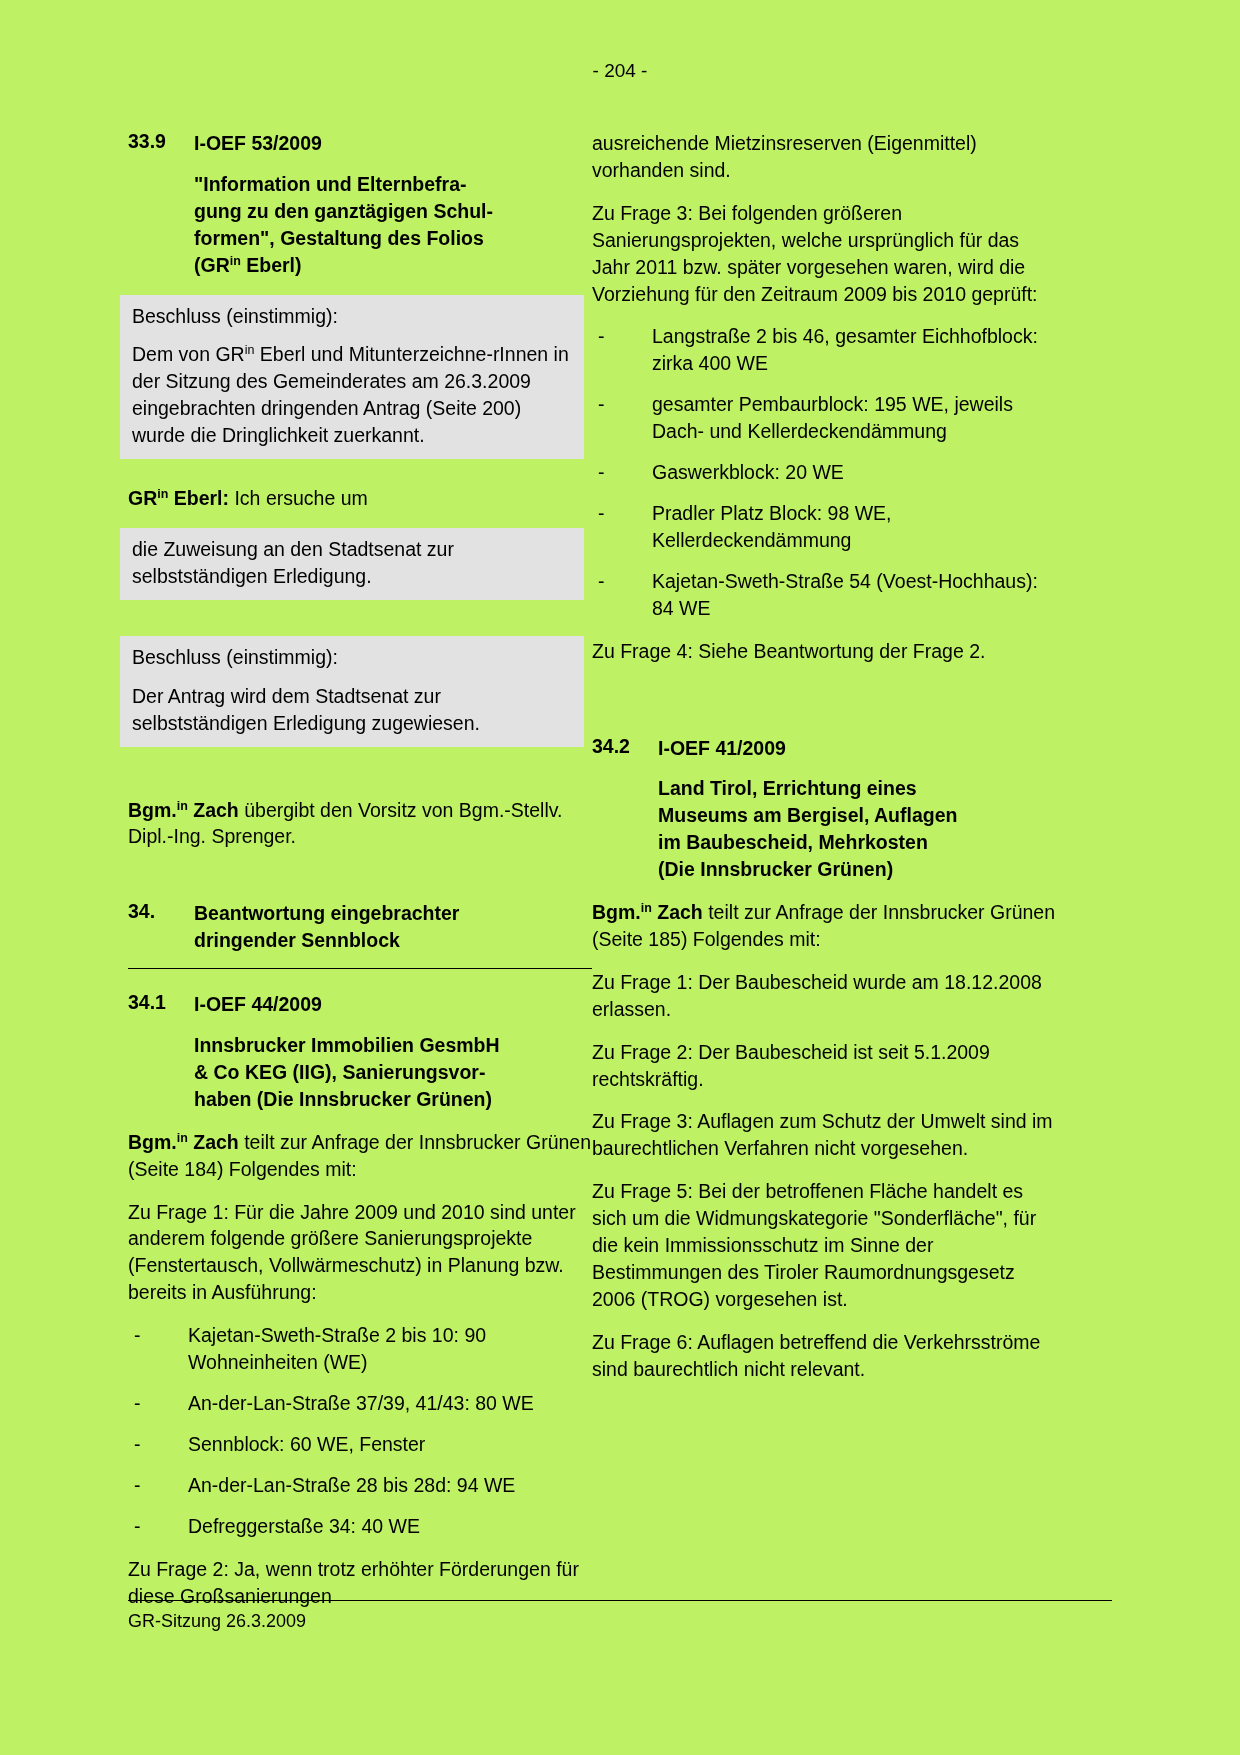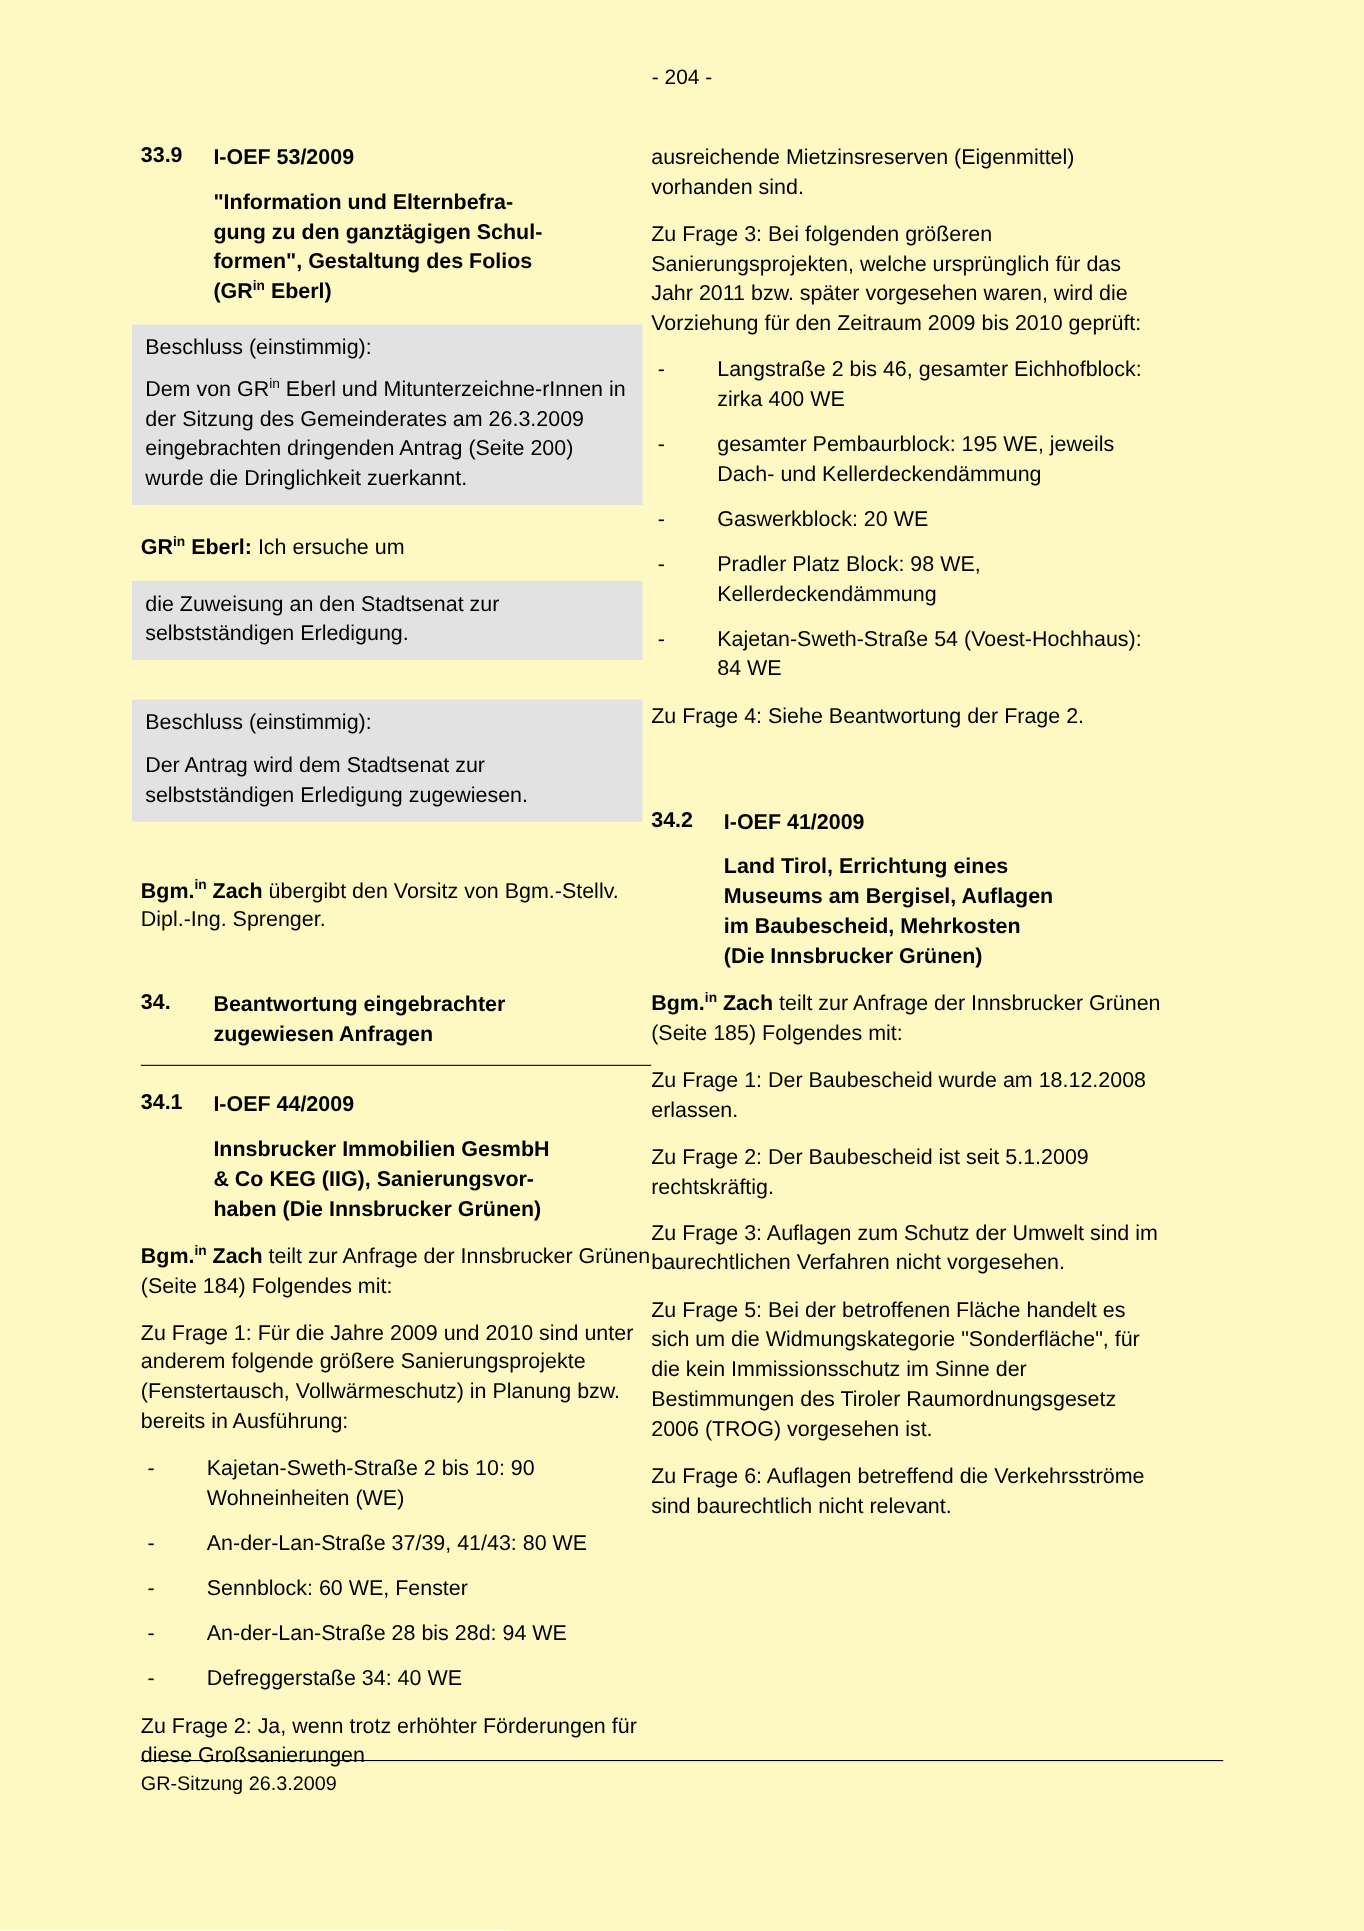--- a/index.html
+++ b/index.html
@@ -9,21 +9,21 @@
   }
   body {
     font-family: "Liberation Sans", sans-serif;
     color: #000000;
   }
   .page {
     position: relative;
     width: 1240px;
     height: 1755px;
     margin: 0 auto;
-    background: #fef9c3;
+    background: #bef264;
     box-sizing: border-box;
   }
   .page-number {
     position: absolute;
     top: 60px;
     left: 0;
     width: 100%;
     text-align: center;
     font-size: 19px;
   }
@@ -168,21 +168,21 @@
       <div class="spacer-lg"></div>
 
       <p><span class="b">Bgm.</span><sup class="b">in</sup><span class="b"> Zach</span><span> übergibt den Vorsitz von Bgm.-Stellv. Dipl.-Ing. Sprenger.</span></p>
 
       <div class="spacer-lg"></div>
 
       <div class="item-head">
         <div class="item-num">34.</div>
         <div class="item-title">
           <span>Beantwortung eingebrachter</span><br>
-          <span>zugewiesen Anfragen</span>
+          <span>dringender Sennblock</span>
         </div>
       </div>
 
       <hr class="rule">
 
       <div class="item-head">
         <div class="item-num">34.1</div>
         <div class="item-title">I-OEF 44/2009</div>
       </div>
 

